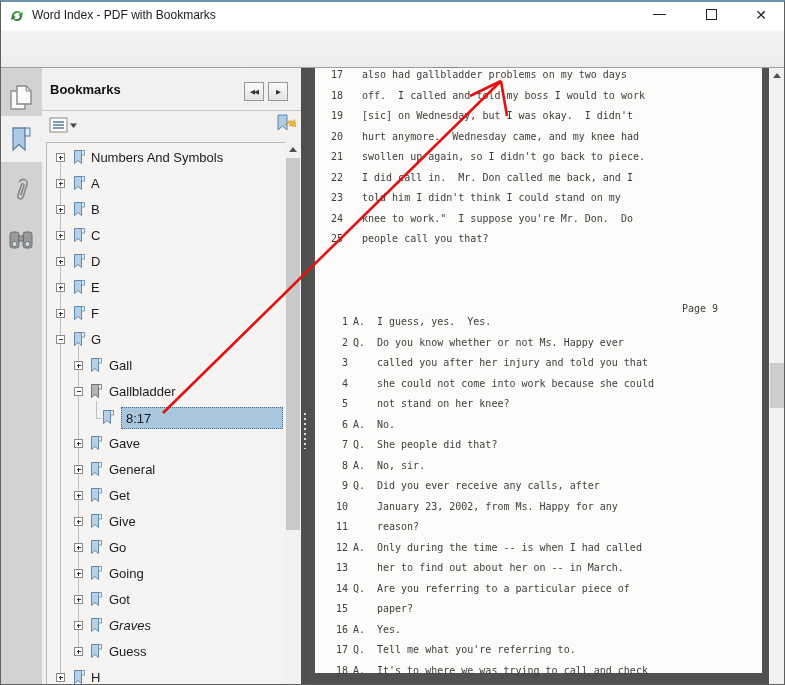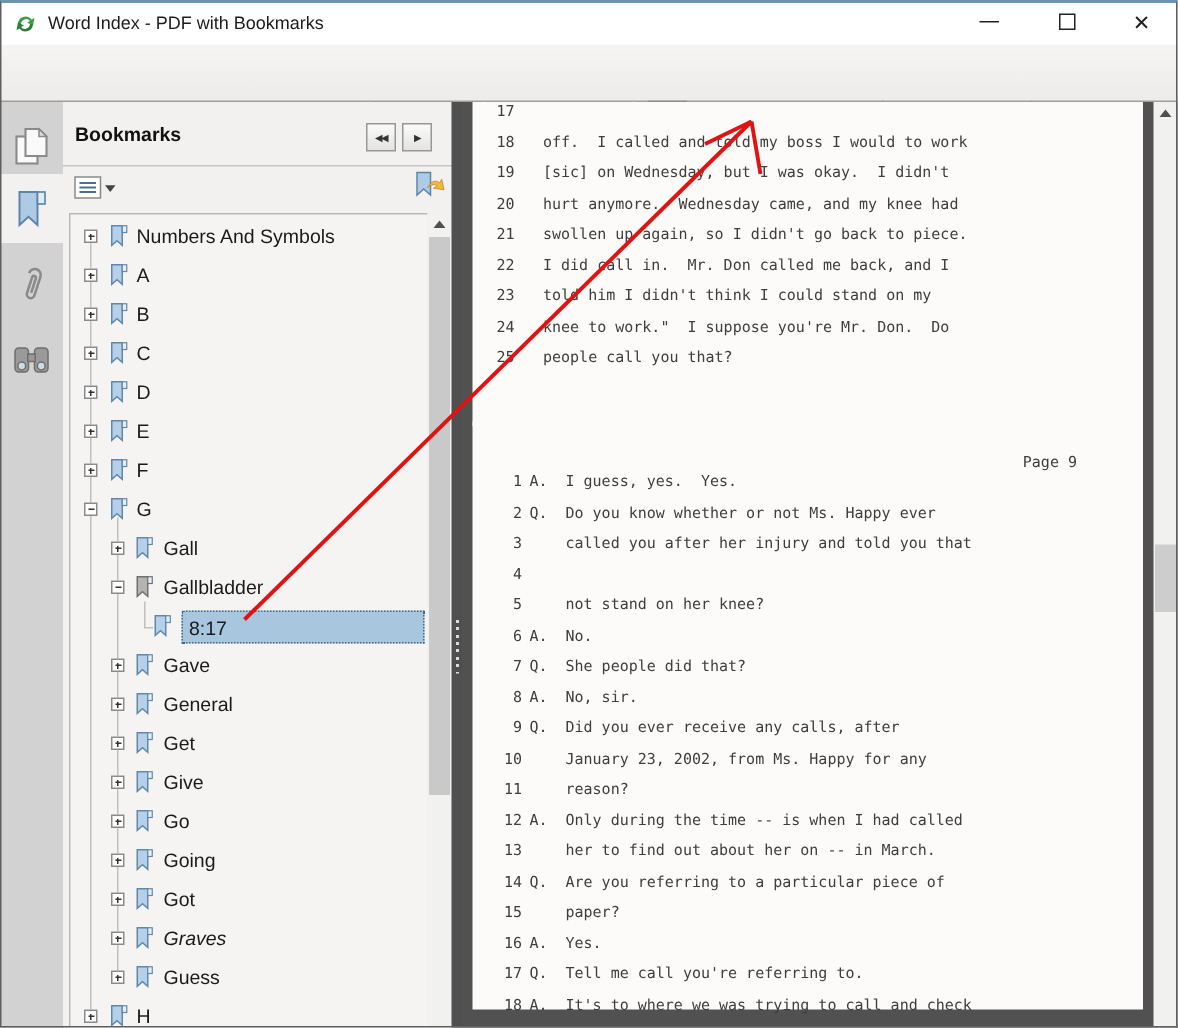--- a/index.html
+++ b/index.html
@@ -433,51 +433,51 @@
   </div>
 </div>
 
 <div class="splitter">
   <div class="split-handle"></div>
 </div>
 
 <div class="docpane">
   <div class="page page1">
     <div id="page8-lines" class="p8">
-        <div class="doc-line" style="top: 1px;"><span class="ln">17</span></div>
+        <div class="doc-line" style="top: 1px;"><span class="ln">17</span><span class="tx">also had gallbladder problems on my two days</span></div>
         <div class="doc-line" style="top: 21.5px;"><span class="ln">18</span><span class="tx">off.  I called and told my boss I would to work</span></div>
         <div class="doc-line" style="top: 42px;"><span class="ln">19</span><span class="tx">[sic] on Wednesday, but I was okay.  I didn't</span></div>
         <div class="doc-line" style="top: 62.5px;"><span class="ln">20</span><span class="tx">hurt anymore.  Wednesday came, and my knee had</span></div>
         <div class="doc-line" style="top: 83px;"><span class="ln">21</span><span class="tx">swollen up again, so I didn't go back to piece.</span></div>
         <div class="doc-line" style="top: 103.5px;"><span class="ln">22</span><span class="tx">I did call in.  Mr. Don called me back, and I</span></div>
         <div class="doc-line" style="top: 124px;"><span class="ln">23</span><span class="tx">told him I didn't think I could stand on my</span></div>
         <div class="doc-line" style="top: 144.5px;"><span class="ln">24</span><span class="tx">knee to work."  I suppose you're Mr. Don.  Do</span></div>
         <div class="doc-line" style="top: 165px;"><span class="ln">25</span><span class="tx">people call you that?</span></div>
       </div>
   </div>
   <div class="page page2">
     <span class="page-header">Page 9</span>
     <div id="page9-lines" class="p9">
         <div class="doc-line" style="top: 35px;"><span class="ln">1</span><span class="sp">A.</span><span class="tx">I guess, yes.  Yes.</span></div>
         <div class="doc-line" style="top: 55.5px;"><span class="ln">2</span><span class="sp">Q.</span><span class="tx">Do you know whether or not Ms. Happy ever</span></div>
         <div class="doc-line" style="top: 76px;"><span class="ln">3</span><span class="sp"></span><span class="tx">called you after her injury and told you that</span></div>
-        <div class="doc-line" style="top: 96.5px;"><span class="ln">4</span><span class="sp"></span></div>
+        <div class="doc-line" style="top: 96.5px;"><span class="ln">4</span><span class="sp"></span><span class="tx">she could not come into work because she could</span></div>
         <div class="doc-line" style="top: 117px;"><span class="ln">5</span><span class="sp"></span><span class="tx">not stand on her knee?</span></div>
         <div class="doc-line" style="top: 137.5px;"><span class="ln">6</span><span class="sp">A.</span><span class="tx">No.</span></div>
         <div class="doc-line" style="top: 158px;"><span class="ln">7</span><span class="sp">Q.</span><span class="tx">She people did that?</span></div>
         <div class="doc-line" style="top: 178.5px;"><span class="ln">8</span><span class="sp">A.</span><span class="tx">No, sir.</span></div>
         <div class="doc-line" style="top: 199px;"><span class="ln">9</span><span class="sp">Q.</span><span class="tx">Did you ever receive any calls, after</span></div>
         <div class="doc-line" style="top: 219.5px;"><span class="ln">10</span><span class="sp"></span><span class="tx">January 23, 2002, from Ms. Happy for any</span></div>
         <div class="doc-line" style="top: 240px;"><span class="ln">11</span><span class="sp"></span><span class="tx">reason?</span></div>
         <div class="doc-line" style="top: 260.5px;"><span class="ln">12</span><span class="sp">A.</span><span class="tx">Only during the time -- is when I had called</span></div>
         <div class="doc-line" style="top: 281px;"><span class="ln">13</span><span class="sp"></span><span class="tx">her to find out about her on -- in March.</span></div>
         <div class="doc-line" style="top: 301.5px;"><span class="ln">14</span><span class="sp">Q.</span><span class="tx">Are you referring to a particular piece of</span></div>
         <div class="doc-line" style="top: 322px;"><span class="ln">15</span><span class="sp"></span><span class="tx">paper?</span></div>
         <div class="doc-line" style="top: 342.5px;"><span class="ln">16</span><span class="sp">A.</span><span class="tx">Yes.</span></div>
-        <div class="doc-line" style="top: 363px;"><span class="ln">17</span><span class="sp">Q.</span><span class="tx">Tell me call you're referring to.</span></div>
+        <div class="doc-line" style="top: 363px;"><span class="ln">17</span><span class="sp">Q.</span><span class="tx">Tell me what you're referring to.</span></div>
         <div class="doc-line" style="top: 383.5px;"><span class="ln">18</span><span class="sp">A.</span><span class="tx">It's to where we was trying to call and check</span></div>
       </div>
   </div>
   <div class="doc-scroll">
     <div class="tri-up"></div>
     <div class="doc-thumb"></div>
   </div>
 </div>
 
 <svg class="arrow-overlay" width="785" height="685" viewBox="0 0 785 685">

